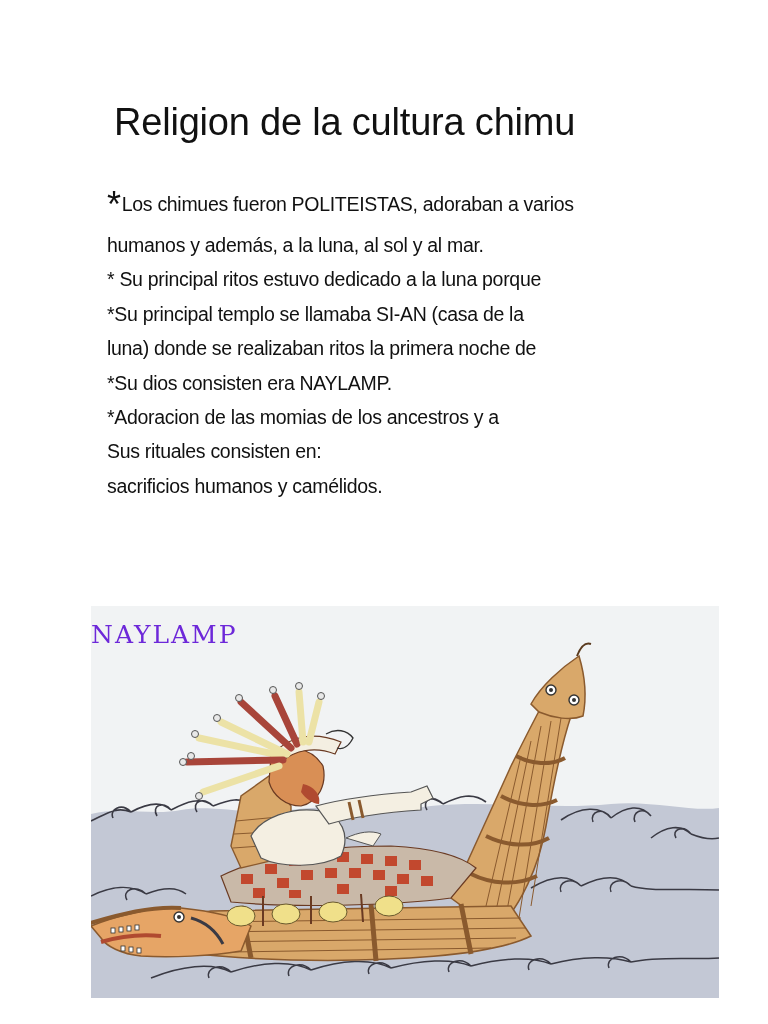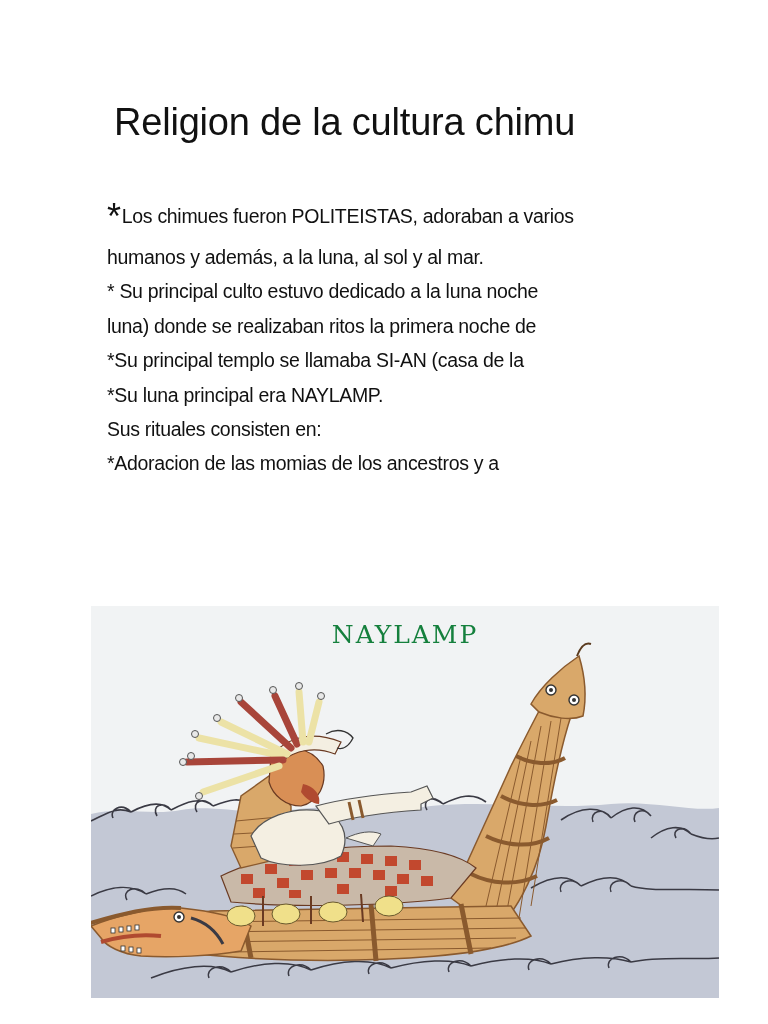--- a/index.html
+++ b/index.html
@@ -28,21 +28,21 @@
       font-size: 38px;
       line-height: 46px;
       font-weight: normal;
       letter-spacing: -0.2px;
       margin: 0;
       white-space: nowrap;
     }
     .body-text {
       position: absolute;
       left: 107px;
-      top: 182px;
+      top: 170px;
       width: 580px;
       font-size: 19.5px;
       letter-spacing: -0.3px;
     }
     .line {
       height: 34.4px;
       line-height: 34.4px;
       white-space: nowrap;
     }
     .line.first {
@@ -66,46 +66,46 @@
       background: #f1f3f4;
     }
     .figure svg {
       display: block;
     }
     .figure-caption {
       position: absolute;
       left: 0;
       right: 0;
       top: 14px;
-      text-align: center;
       font-family: "DejaVu Serif", "Liberation Serif", serif;
       font-size: 25px;
       letter-spacing: 2px;
-      color: #15803d;
+      color: #6d28d9;
       font-weight: normal;
     }
   </style>
 </head>
 <body>
 
 <div class="page">
 
   <h1 class="title">Religion de la cultura chimu</h1>
 
   <div class="body-text">
     <div class="line first">
       <span class="big-star">*</span><span>Los chimues fueron POLITEISTAS, adoraban a varios</span>
     </div>
     <div class="line">humanos y además, a la luna, al sol y al mar.</div>
-    <div class="line">* Su principal culto estuvo dedicado a la luna noche</div>
+    <div class="line">* Su principal ritos estuvo dedicado a la luna porque</div>
+    <div class="line">*Su principal  templo se llamaba SI-AN (casa de la</div>
     <div class="line">luna) donde se realizaban ritos la primera noche de</div>
-    <div class="line">*Su principal  templo se llamaba SI-AN (casa de la</div>
-    <div class="line">*Su luna principal era NAYLAMP.</div>
+    <div class="line">*Su dios consisten era NAYLAMP.</div>
+    <div class="line">*Adoracion de las momias de los ancestros  y a</div>
     <div class="line">Sus rituales consisten en:</div>
-    <div class="line">*Adoracion de las momias de los ancestros  y a</div>
+    <div class="line">sacrificios  humanos y camélidos.</div>
   </div>
 
   <div class="figure">
     <svg width="628" height="392" viewBox="0 0 628 392" xmlns="http://www.w3.org/2000/svg">
 
       <rect x="0" y="0" width="628" height="392" fill="#f1f3f4"></rect>
 
       <path d="M0 208 C 30 200, 60 210, 90 204 C 120 198, 160 210, 200 204 C 240 198, 300 206, 340 200 C 400 194, 460 204, 520 198 C 560 194, 600 206, 628 202 L628 392 L0 392 Z" fill="#c3c8d5"></path>
 
       <g fill="none" stroke="#3a3a44" stroke-width="1.6">

